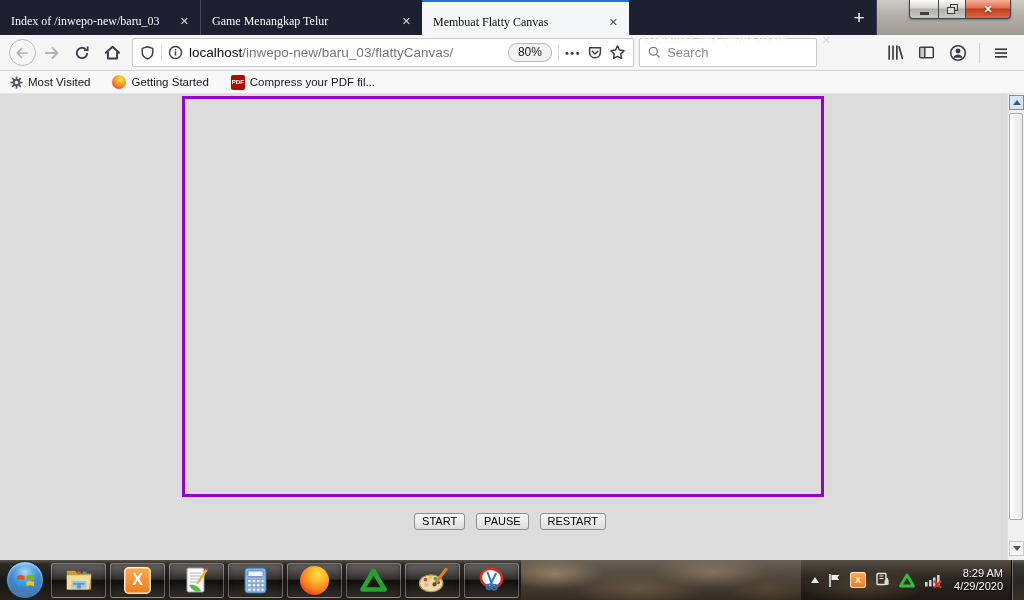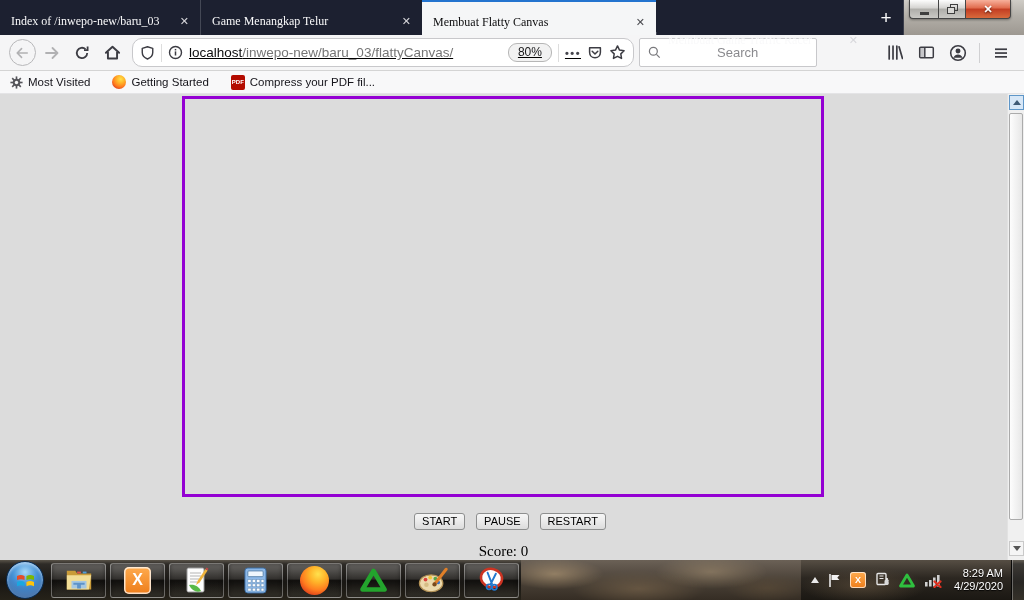--- a/index.html
+++ b/index.html
@@ -6,50 +6,50 @@
   html,body { width:1024px; height:600px; overflow:hidden; font-family:"Liberation Sans", sans-serif; }
   .window { width:1024px; height:600px; display:flex; flex-direction:column; background:#dcdcdc; }
 
   
   .titlebar { height:35px; display:flex; background:#1c2030; flex:none; }
   .tab { display:flex; align-items:center; padding:8px 8px 0 11px; color:#f9f9fa; font-size:12px; cursor:default; position:relative;font-family:Liberation Serif, serif; }
   .tab .tab-title { flex:1; white-space:nowrap; overflow:hidden; text-overflow:ellipsis; }
   .tab .tab-close { font-size:11px; margin-left:8px; color:#d7d7db; padding:1px 3px; }
   .tab.t1 { width:200px; }
   .tab.t2 { width:222px; border-left:1px solid rgba(255,255,255,.18); }
-  .tab.t3 { width:234px; }
+  .tab.t3 { width:207px; }
   .tab.t4 { width:213px; border-left:1px solid rgba(255,255,255,.18);margin-top:32px; }
   .tab.active { background:#f5f6f7; color:#0c0c0d; border-top:2px solid #2374cf; border-left:none; }
   .tab.active .tab-close { color:#4a4a4f; }
   .newtab { width:34px; display:flex; align-items:center; justify-content:center; color:#f9f9fa; font-size:19px; font-weight:300; }
   .titlebar-rest { flex:1; background:linear-gradient(180deg,#cfccc6 0%,#b3afa8 45%,#9d9891 100%); position:relative; border-left:1px solid #3a3d4a; }
   .win-controls { position:absolute; top:0; right:13px; display:flex; height:19px; filter:drop-shadow(0 1px 1px rgba(0,0,0,.35)); }
   .wc { border:1px solid #454545; border-top:none; background:linear-gradient(180deg,#fdfdfd,#d4d3d0 45%,#aeada9 50%,#cac9c5); display:flex; align-items:center; justify-content:center; }
   .wc.min { width:29px; border-radius:0 0 0 4px; border-right:none; }
   .wc.max { width:28px; }
   .wc.close { width:45px; border-radius:0 0 4px 0; border-left:none; background:linear-gradient(180deg,#f7b09b,#e06a4c 45%,#c23c22 50%,#d96a3c); color:#fff; font-weight:bold; font-size:11px; text-shadow:0 1px 2px rgba(0,0,0,.6); }
   .ic-min { width:9px; height:3px; background:#3f3f3f; margin-top:8px; }
   .ic-restore { position:relative; width:11px; height:10px; }
   .ic-restore span { position:absolute; border:1.5px solid #3f3f3f; background:transparent; }
   .ic-restore .r-back { width:8px; height:7px; right:0; top:0; }
   .ic-restore .r-front { width:8px; height:7px; left:0; bottom:0; background:#d9d8d5; }
 
   
   .navbar { height:36px; background:#f5f5f6; border-bottom:1px solid #d4d4d4; display:flex; align-items:center; padding:0 7px; flex:none; }
   .nav-btn { width:30px; height:30px; display:flex; align-items:center; justify-content:center; flex:none; }
   .circle-outline { width:27px; height:27px; border:1.5px solid #b8b8ba; border-radius:50%; display:flex; align-items:center; justify-content:center; }
-  .urlbar { flex:1; max-width:502px; height:29px; background:#fff; border:1px solid #c8c8cb; border-radius:10px; display:flex; align-items:center; padding:0 7px; margin:0 5px; gap:6px;text-decoration:underline; }
+  .urlbar { flex:1; max-width:502px; height:29px; background:#fff; border:1px solid #c8c8cb; border-radius:2px; display:flex; align-items:center; padding:0 7px; margin:0 5px; gap:6px; }
   .v-div { width:1px; height:18px; background:#ddd; flex:none; }
   .url-text { flex:1; font-size:13.5px; white-space:nowrap; overflow:hidden; }
   .url-host { color:#0c0c0d; }
   .url-path { color:#757575; }
   .zoom-pill { border:1px solid #b6b6b6; border-radius:9px; background:#f2f2f2; font-size:12px; color:#18181a; padding:1px 9px 2px; flex:none; }
   .dots { color:#45454d; font-size:11px; letter-spacing:1.5px; font-weight:bold; flex:none; }
   .searchbar { width:178px; height:29px; background:#fff; border:1px solid #c8c8cb; border-radius:2px; display:flex; align-items:center; padding:0 8px; gap:6px; margin-right:16px; flex:none; }
-  .searchbar input { border:none; outline:none; width:100%; font-size:13px; font-family:"Liberation Sans",sans-serif; background:transparent; color:#3c3c43;text-align:center; }
+  .searchbar input { border:none; outline:none; width:100%; font-size:13px; font-family:"Liberation Sans",sans-serif; background:transparent; color:#3c3c43; }
   .searchbar input::placeholder { color:#8a8a8e; }
   .nav-right { display:flex; align-items:center; margin-left:auto; }
   .nav-right .nav-btn { width:32px; }
   .nav-right .v-div { height:20px; background:#d0d0d2; margin:0 5px; }
 
   
   .bookmarks { height:23px; background:#f8f8f9; border-bottom:1px solid #e4e4e6; display:flex; align-items:center; padding-left:10px; gap:22px; font-size:11.5px; color:#15141a; flex:none; }
   .bm-item { display:flex; align-items:center; gap:5px; }
   .ff-mini { width:14px; height:14px; border-radius:50%; background:radial-gradient(circle at 62% 30%, #ffe14d 0%, #ffb429 30%, #ff7d1f 58%, #e1441c 80%, #b5226e 100%); flex:none; }
   .pdf-mini { width:14px; height:15px; background:#b30b00; border-radius:2px; color:#fff; font-size:6px; font-weight:bold; display:flex; align-items:center; justify-content:center; flex:none; }
@@ -247,21 +247,20 @@
     </div>
   </div>
 
   <div class="content">
     <div class="game-canvas"></div>
     <div class="controls-row">
       <button class="win-btn">START</button>
       <button class="win-btn">PAUSE</button>
       <button class="win-btn">RESTART</button>
     </div>
-    <div class="score">Score: 0</div>
 
     <div class="scrollbar">
       <div class="sb-up">
           <span class="tri-up"></span>
         </div>
       <div class="sb-thumb"></div>
       <div class="sb-down">
           <span class="tri-down"></span>
         </div>
     </div>

